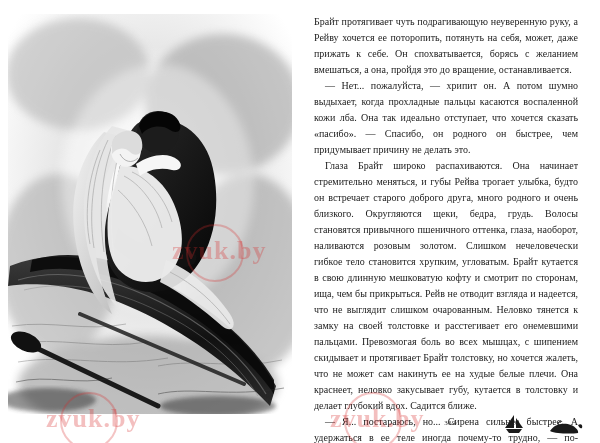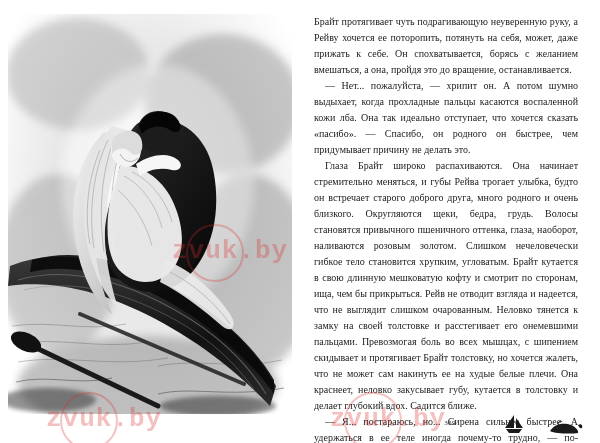--- a/index.html
+++ b/index.html
@@ -93,21 +93,21 @@
 
   
   .watermark {
     position: absolute;
     inset: 0;
     pointer-events: none;
     z-index: 40;
   }
   .wm-text {
     position: absolute;
-    font-family: Liberation Mono, monospace;
+    font-family: Liberation Serif, serif;
     font-weight: bold;
     color: rgba(214, 44, 44, 0.30);
     letter-spacing: 1px;
     user-select: none;
   }
   .wm-1 { left: 172px; top: 236px; font-size: 26px; }
   .wm-2 { left: 46px;  top: 404px; font-size: 26px; }
   .wm-3 { left: 330px; top: 404px; font-size: 26px; }
   .wm-ring {
     position: absolute;

